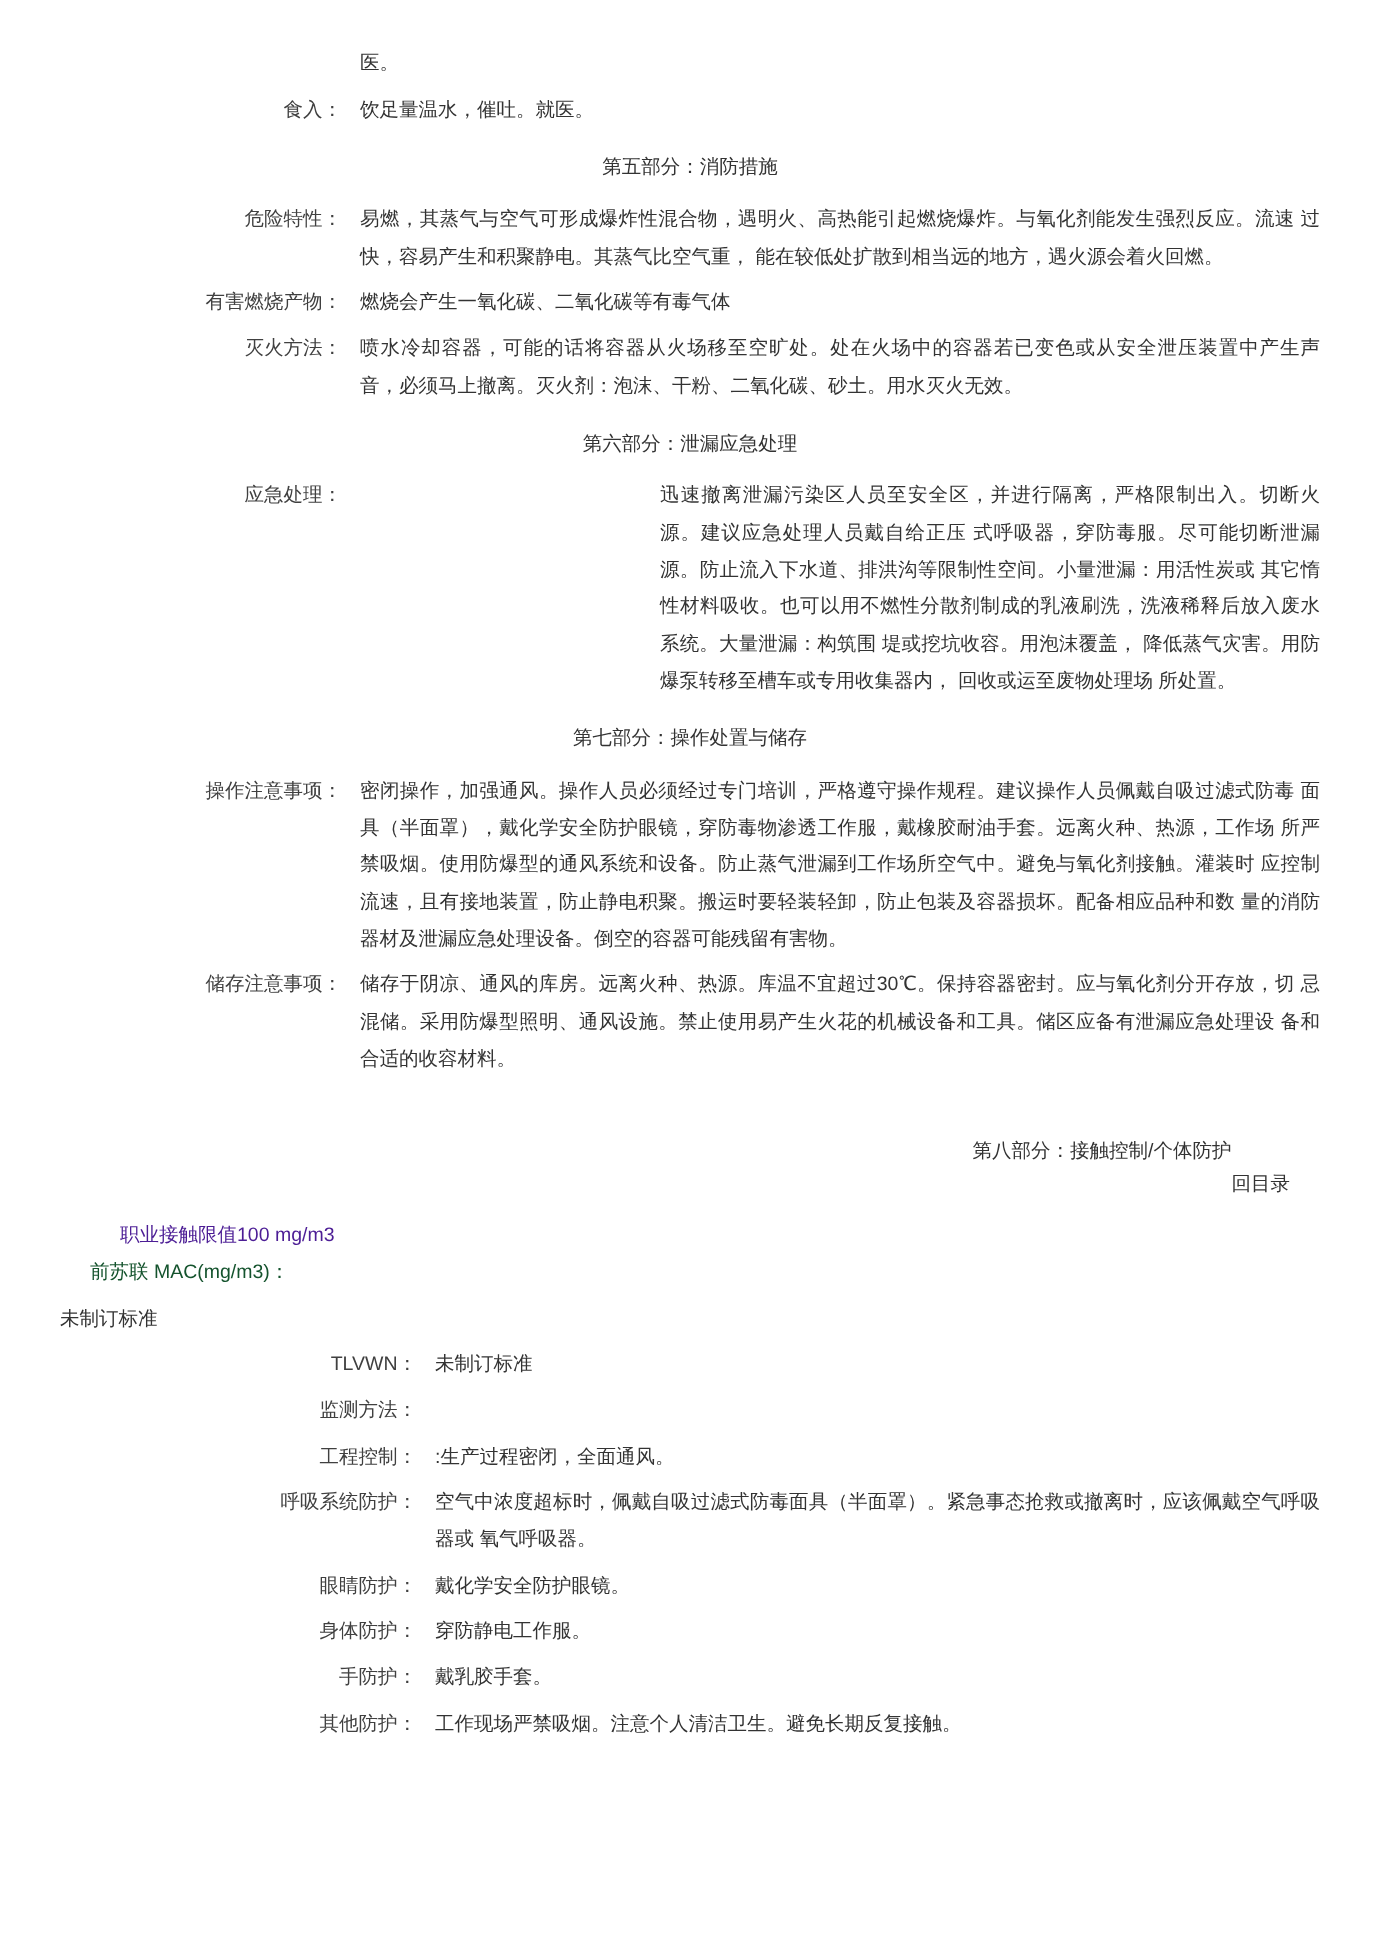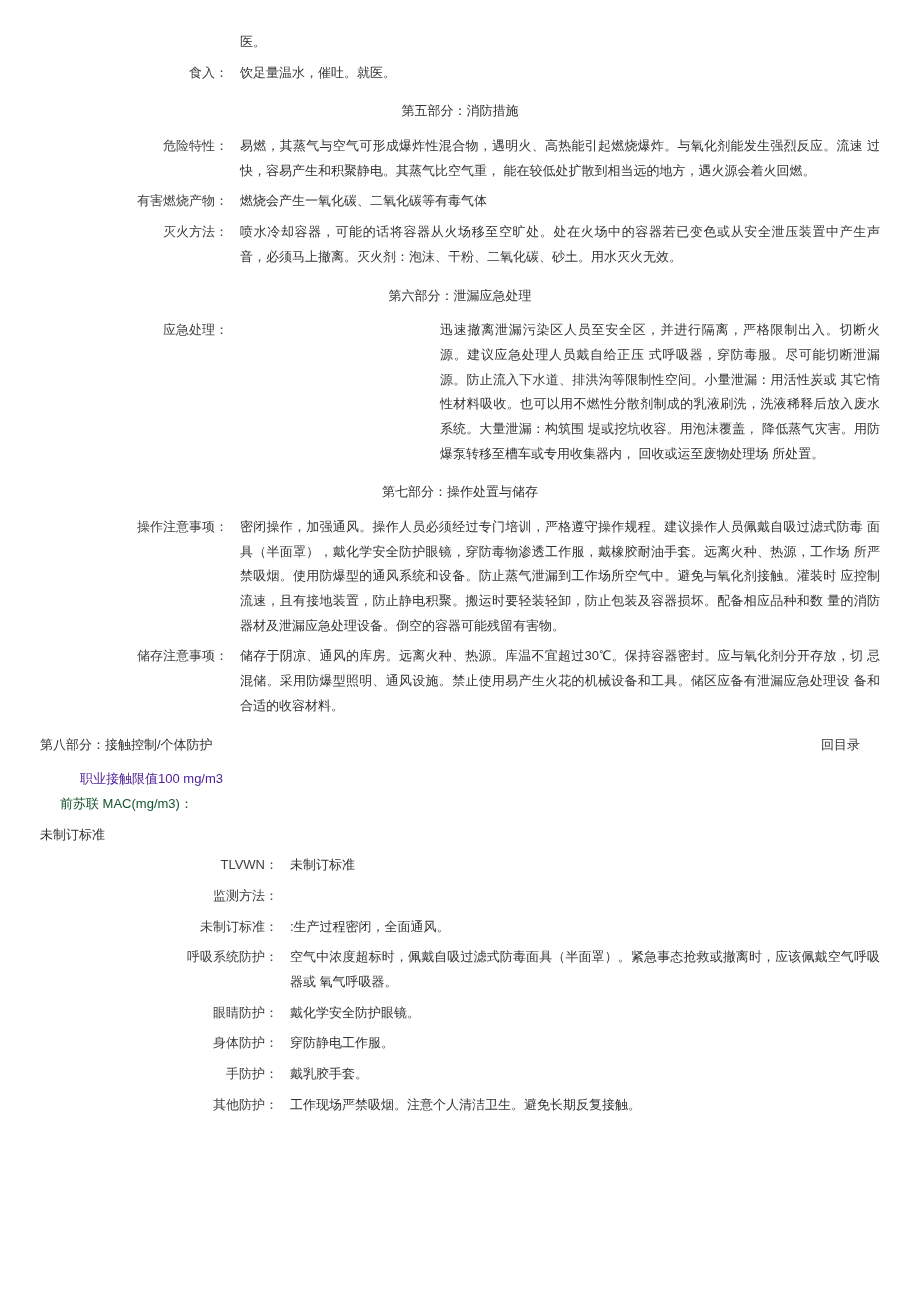--- a/index.html
+++ b/index.html
@@ -47,27 +47,28 @@
       font-size: 13px;
       position: relative;
     }
     .section-row {
       display: flex;
       align-items: center;
       margin: 14px 0 10px 0;
     }
     .section-row .section-title-inner {
       flex: 1;
-      text-align: left;
+      text-align: right;
       color: #333;
     }
     .section-row .back-link {
       color: #333;
       padding-right: 20px;
       font-size: 13px;
+      margin-top: 44px;
     }
     .occupational-limit {
       color: #4c1d95;
       margin-left: 40px;
       margin-top: 10px;
     }
     .cn-mac-row {
       display: flex;
       margin-bottom: 4px;
     }
@@ -151,21 +152,21 @@
   <div class="row">
     <div class="label label-w3">TLVWN：</div>
     <div class="content">未制订标准</div>
   </div>
 
   <div class="row">
     <div class="label label-w3">监测方法：</div>
   </div>
 
   <div class="row">
-    <div class="label label-w3">未制订标准：</div>
+    <div class="label label-w3">工程控制：</div>
     <div class="content">:生产过程密闭，全面通风。</div>
   </div>
 
   <div class="row">
     <div class="label label-w3">呼吸系统防护：</div>
     <div class="content">空气中浓度超标时，佩戴自吸过滤式防毒面具（半面罩）。紧急事态抢救或撤离时，应该佩戴空气呼吸器或 氧气呼吸器。</div>
   </div>
 
   <div class="row">
     <div class="label label-w3">眼睛防护：</div>

